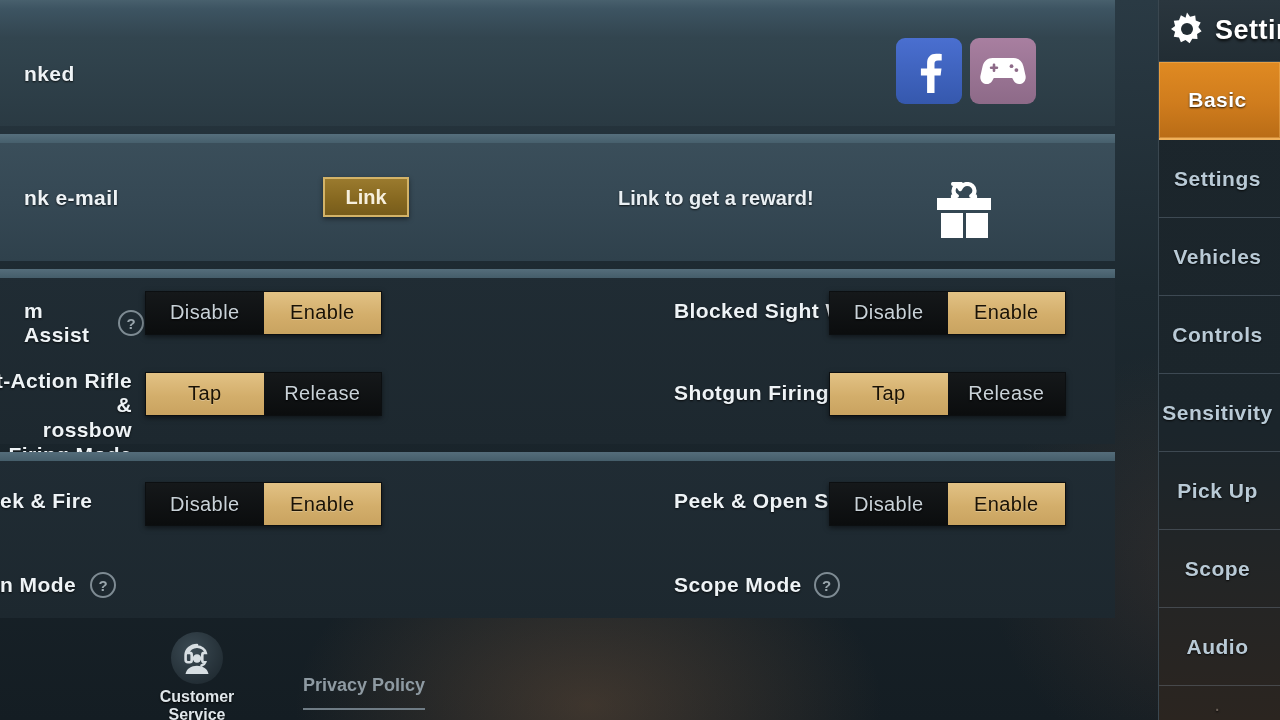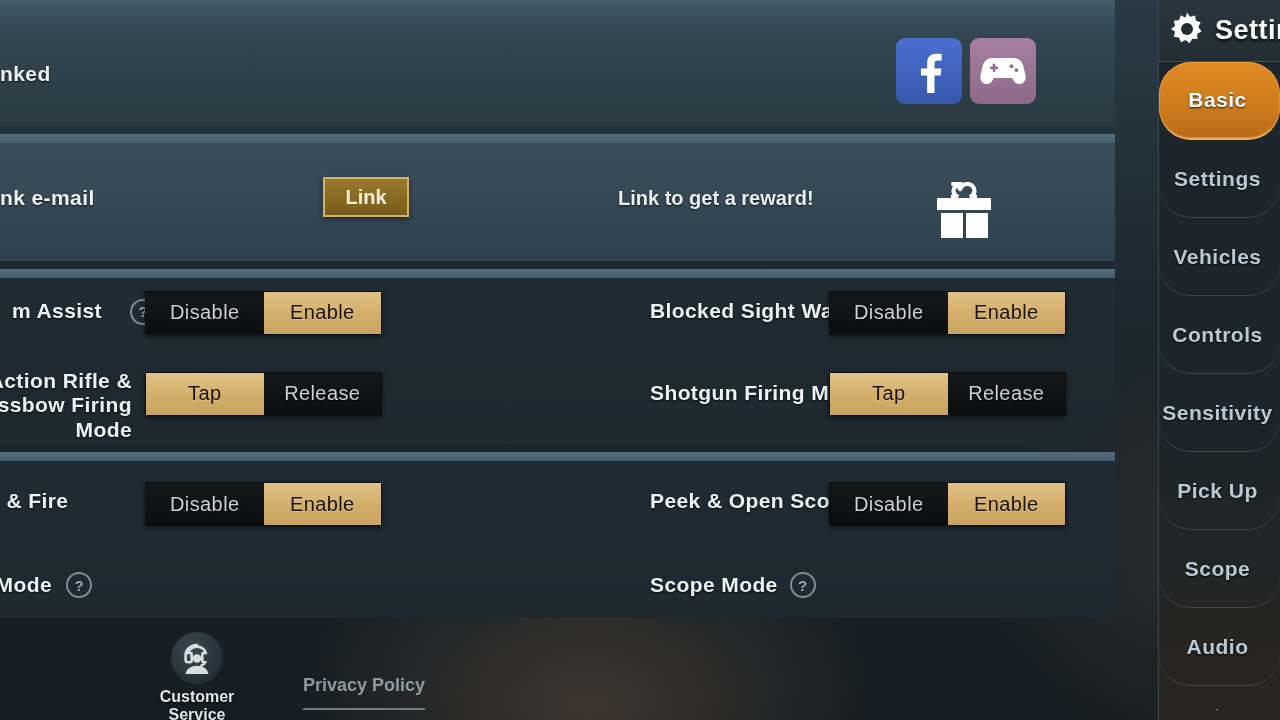--- a/index.html
+++ b/index.html
@@ -52,21 +52,21 @@
   }
   .sec.group.g1 { height:178px; }
   .sec.group.g2 { height:168px; }
 
   
   .row { position:absolute; display:flex; align-items:center; }
 
   .lbl {
     color:#eef3f6; font-size:21px; font-weight:700;
     letter-spacing:.4px; text-shadow:0 1px 2px rgba(0,0,0,.75);
-    line-height:1.18; white-space:pre-line;
+    line-height:1.18; white-space:pre-line;padding-left:24px;
   }
   .lbl.r { text-align:right; }
 
   
   .qmark {
     width:26px; height:26px; border-radius:50%;
     border:2px solid #7e8b93; color:#9aa6ad;
     font-size:15px; font-weight:700;
     display:flex; align-items:center; justify-content:center;
     flex:0 0 auto;
@@ -151,21 +151,20 @@
   }
   #sb-head .ttl { color:#ffffff; font-size:27px; font-weight:700; letter-spacing:.5px; text-shadow:0 2px 3px rgba(0,0,0,.8); white-space:nowrap; }
   .sb-item {
     height:78px; display:flex; align-items:center; justify-content:center;
     padding-right:4px;
     color:#b9cad6; font-size:21px; font-weight:700; letter-spacing:.5px;
     border-bottom:1px solid rgba(150,170,185,.28);
     cursor:pointer; white-space:nowrap;
     text-shadow:0 1px 2px rgba(0,0,0,.8);
     background:transparent;
-    border-radius:32px;
   }
   .sb-item.active {
     background:linear-gradient(180deg,#e08a22 0%,#cf7c1d 55%,#b96c16 100%);
     color:#ffffff;
     border-bottom:2px solid #f0b05a;
     box-shadow:inset 0 0 0 1px rgba(255,200,120,.35);
   }
   .sb-item.tail { height:40px; border-bottom:none; font-size:14px; color:#6b6158; }
 </style>
 </head>
@@ -214,21 +213,21 @@
           <rect x="7" y="16" width="54" height="12" fill="#ffffff"></rect>
           <rect x="11" y="31" width="22" height="25" fill="#ffffff"></rect>
           <rect x="36" y="31" width="22" height="25" fill="#ffffff"></rect>
         </svg>
       </div>
     </div>
 
     <div class="sec group g1 divider-light">
 
       <div class="row" style="left:18px; top:30px; gap:14px;">
-        <span class="lbl" style="width:104px;margin-left:12px;">m Assist</span>
+        <span class="lbl" style="width:104px;">m Assist</span>
         <span class="qmark">?</span>
       </div>
       <div class="row" style="left:163px; top:22px;">
         <div class="toggle">
           <div class="opt off">Disable</div>
           <div class="opt on">Enable</div>
         </div>
       </div>
 
       <div class="row" style="left:-20px; top:100px; width:170px; justify-content:flex-end;">

